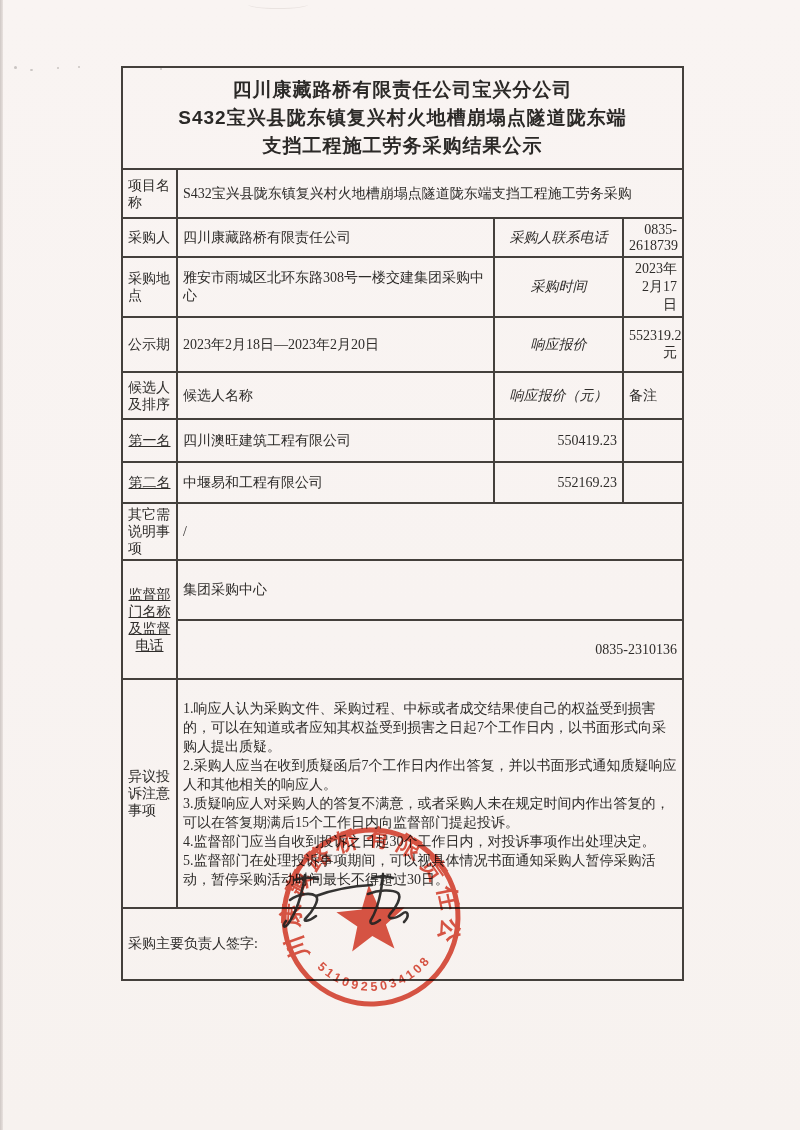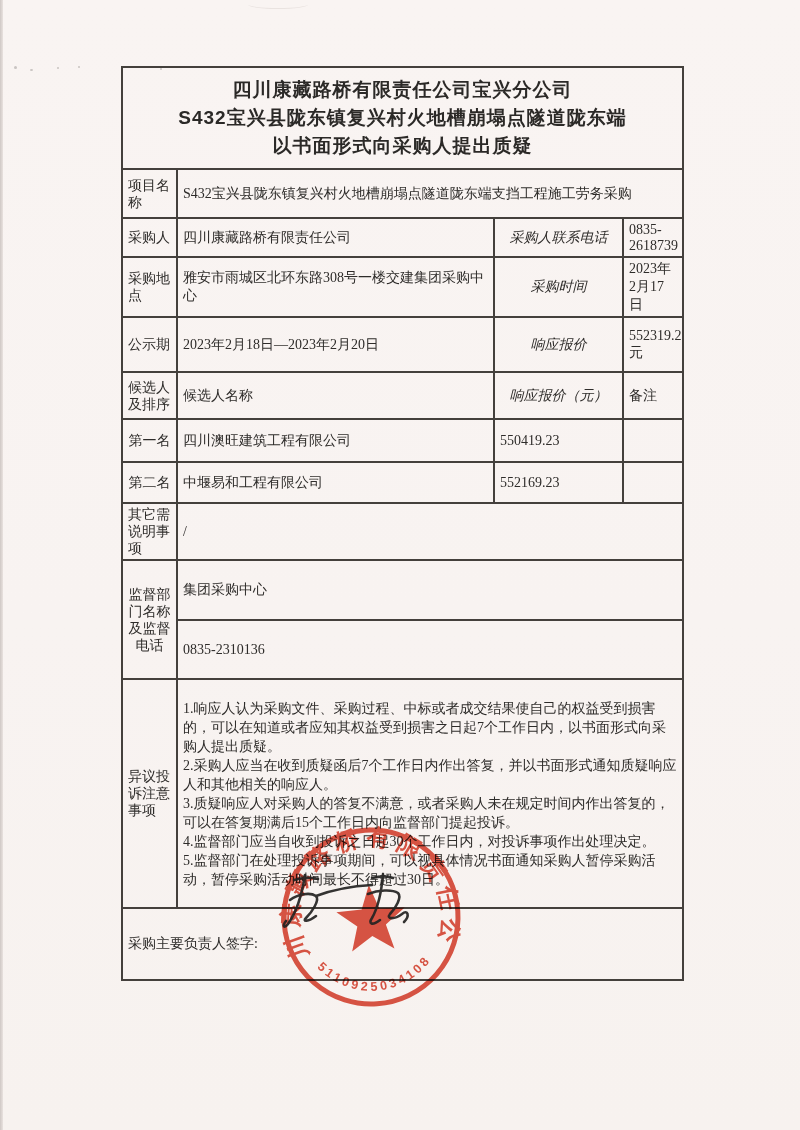--- a/index.html
+++ b/index.html
@@ -57,25 +57,25 @@
   .title-cell { text-align: center; vertical-align: middle; }
   .title-line {
     font-family: "Liberation Sans", "DejaVu Sans", sans-serif;
     font-weight: bold;
     font-size: 19px;
     line-height: 28px;
     letter-spacing: 1px;
     color: #2b2927;
   }
   td.lab { font-size: 13.5px; line-height: 17px; text-align: left; padding: 2px 4px; margin-top: 12px; }
-  td.lab-c { text-align: center; }
+  td.lab-c { text-align: center; text-decoration: underline; }
   td.val-l { text-align: left; padding-left: 8px; }
   td.val-c { }
   td.key-c { text-align: center; font-size: 14px; font-style: italic; }
-  td.small-c { text-align: left; font-size: 13.5px; }
+  td.small-c { text-align: right; font-size: 13.5px; }
   td.objection-text {
     font-size: 13.5px;
     line-height: 19px;
     white-space: pre-line;
     text-align: left;
     padding: 10px 8px 10px 9px;
     vertical-align: middle;
   }
   td.sign-cell { text-align: left; vertical-align: middle; font-size: 15px; padding-left: 7px; }
 
@@ -121,21 +121,21 @@
       <col style="width:317px">
       <col style="width:129px">
       <col style="width:60px">
     </colgroup>
 
     <tbody>
         <tr class="r-title">
       <td class="title-cell" colspan="4">
         <div class="title-line">四川康藏路桥有限责任公司宝兴分公司</div>
         <div class="title-line">S432宝兴县陇东镇复兴村火地槽崩塌点隧道陇东端</div>
-        <div class="title-line">以书面形式向采购人提出质疑</div>
+        <div class="title-line">支挡工程施工劳务采购结果公示</div>
       </td>
     </tr>
 
     <tr class="r-project">
       <td class="lab">项目名称</td>
       <td class="val-l" colspan="3">S432宝兴县陇东镇复兴村火地槽崩塌点隧道陇东端支挡工程施工劳务采购</td>
     </tr>
 
     <tr class="r-purchaser">
       <td class="lab">采购人</td>

